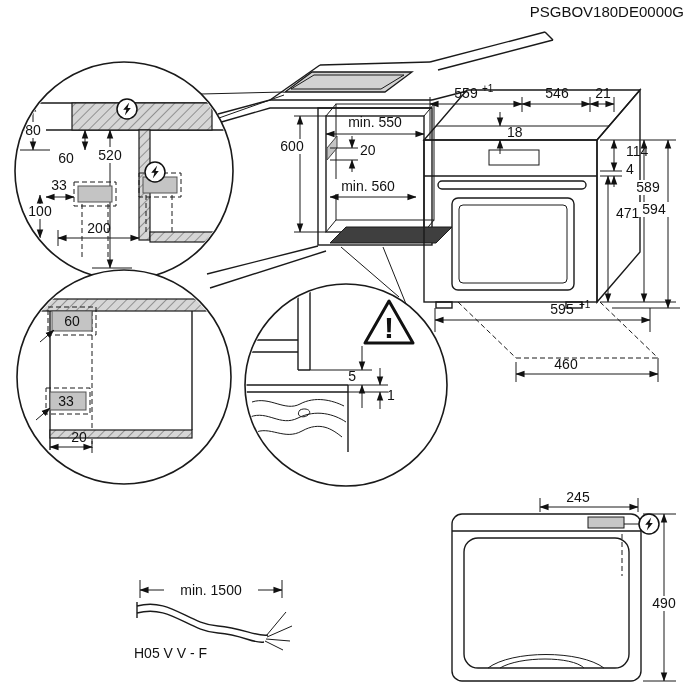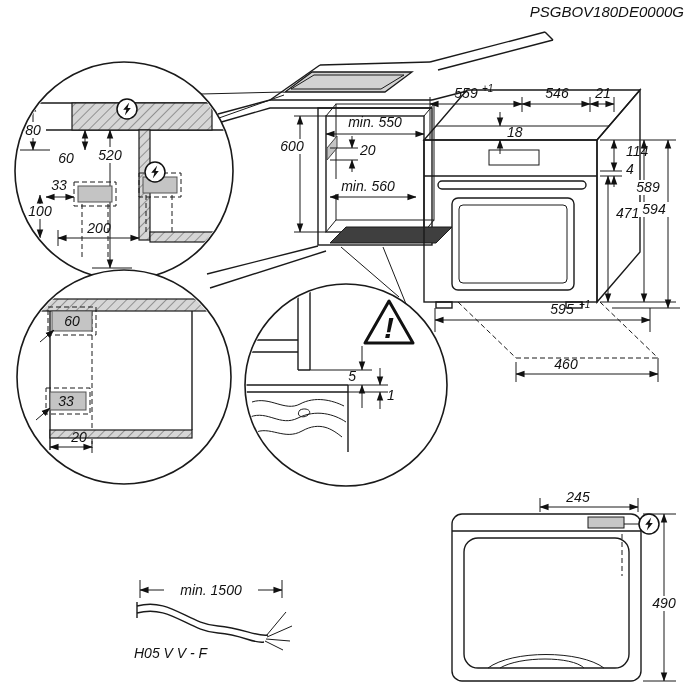--- a/index.html
+++ b/index.html
@@ -1,16 +1,16 @@
 <!DOCTYPE html>
 <html><head>
 <meta charset="utf-8">
 <style>
   html,body{margin:0;padding:0;background:#fff;}
-  .page{position:relative;width:688px;height:690px;background:#fff;font-family:"Liberation Sans",sans-serif;font-style:italic;}
+  .page{position:relative;width:688px;height:690px;background:#fff;font-family:"Liberation Sans",sans-serif;}
   svg text{font-family:"Liberation Sans",sans-serif;font-size:14px;fill:#111;}
   text.doc{font-size:15px;}
   text.sup{font-size:10px;}
   text.warn{font-size:30px;font-weight:bold;}
   .tm{text-anchor:middle;}
   .te{text-anchor:end;}
   .ln{stroke:#1a1a1a;stroke-width:1.4;fill:none;}
   .thin{stroke:#1a1a1a;stroke-width:1;fill:none;}
   .dim{stroke:#1a1a1a;stroke-width:1;fill:none;}
   .dash{stroke-dasharray:5 3;}

